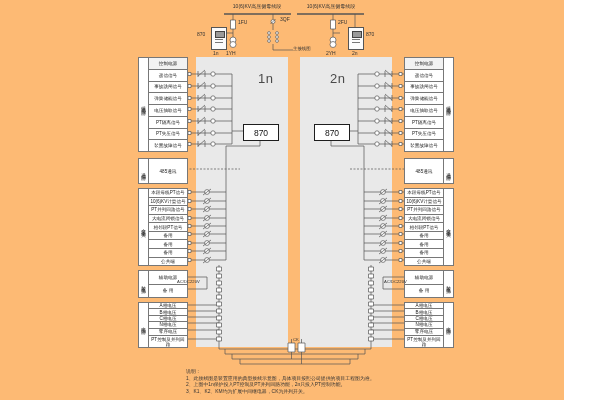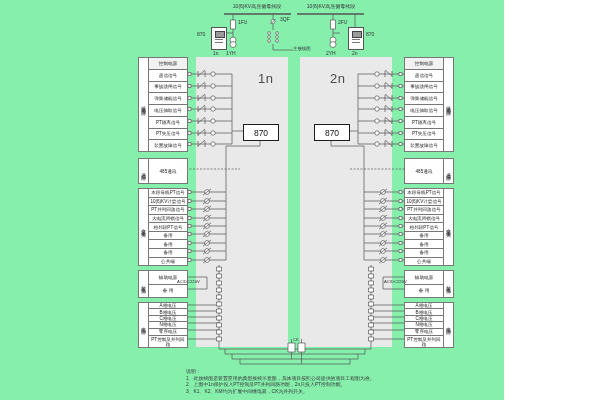--- a/index.html
+++ b/index.html
@@ -1,16 +1,16 @@
 <!DOCTYPE html>
 <html><head>
 <meta charset="utf-8">
 <style>
   html,body{margin:0;padding:0;background:#fff;}
-  #stage{position:relative;width:504px;height:400px;background:#86efac;overflow:hidden;
+  #stage{position:relative;width:564px;height:400px;background:#fdba74;overflow:hidden;
          font-family:"Liberation Sans","DejaVu Sans",sans-serif;color:#333;}
   .lbl{position:absolute;font-size:5px;line-height:6px;color:#333;white-space:nowrap;}
   .lbl.c{text-align:center;}
   .panel{position:absolute;top:57px;width:92px;height:290px;background:#e9e9e9;}
   .panel-title{position:absolute;font-size:13px;color:#4a4a4a;letter-spacing:0.5px;}
   .devbig{position:absolute;width:34px;height:15px;background:#fff;border:1.6px solid #1d1d1d;
           display:flex;align-items:center;justify-content:center;font-size:8.5px;color:#111;}
   .devtop{position:absolute;width:14px;height:21px;background:#fbfbfb;border:1px solid #555;}
   .devtop i{position:absolute;left:3px;top:3px;width:8px;height:5px;background:#9a9a9a;border:0.5px solid #444;}
   .devtop b{position:absolute;left:3px;top:11px;width:8px;height:1px;background:#777;}

